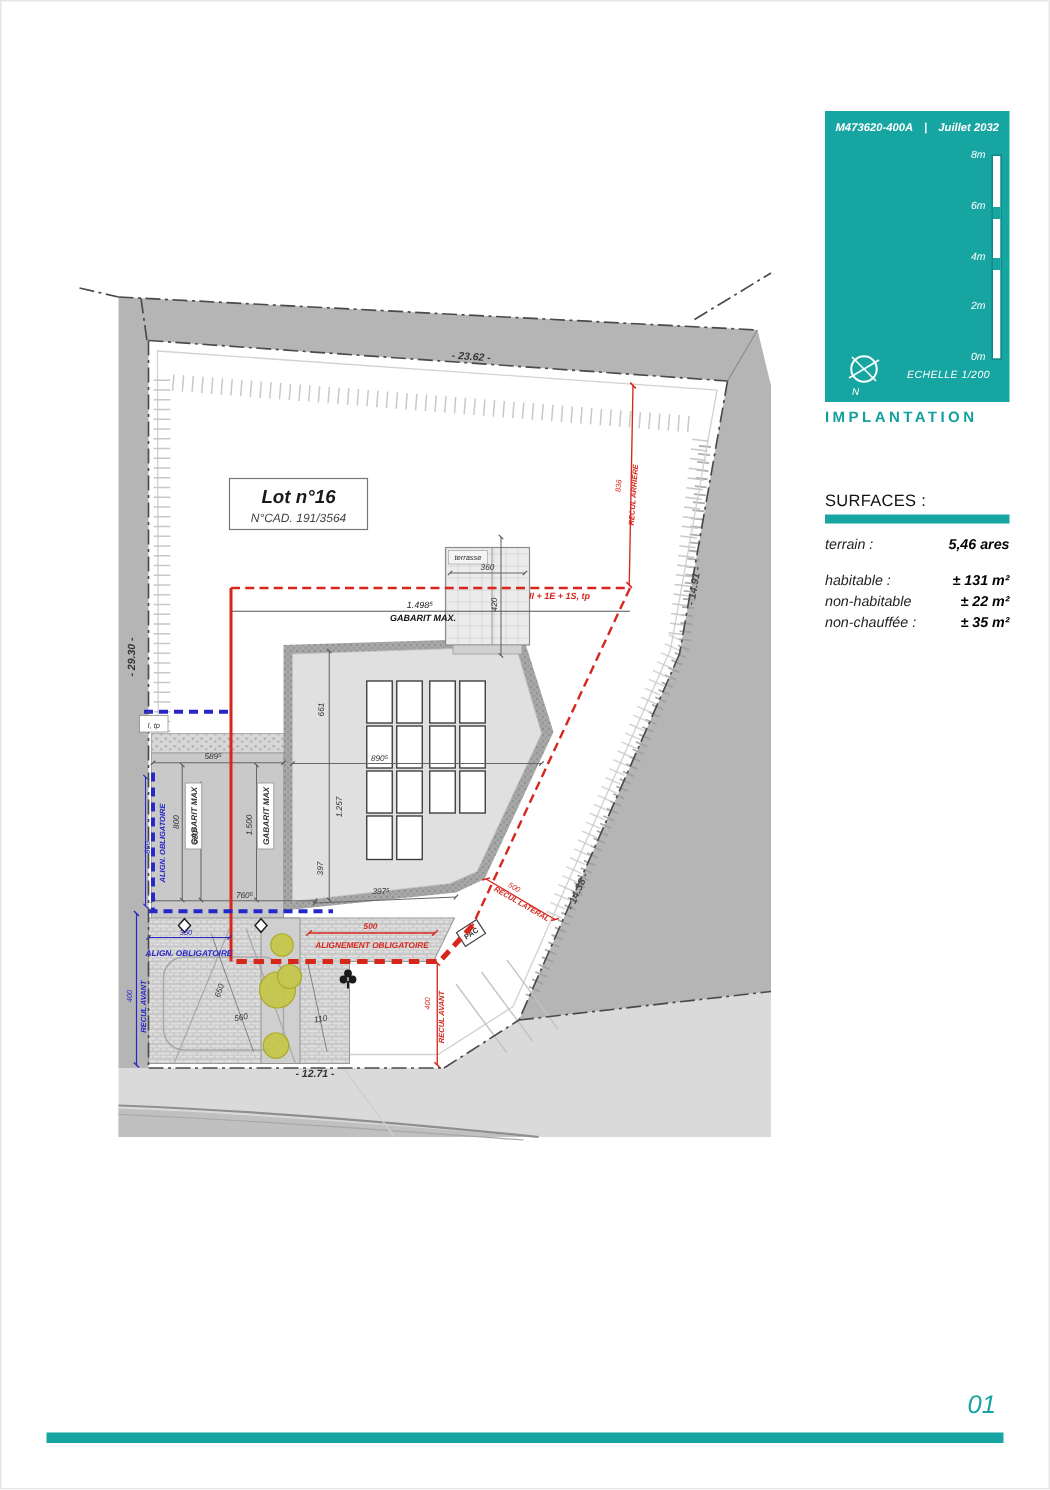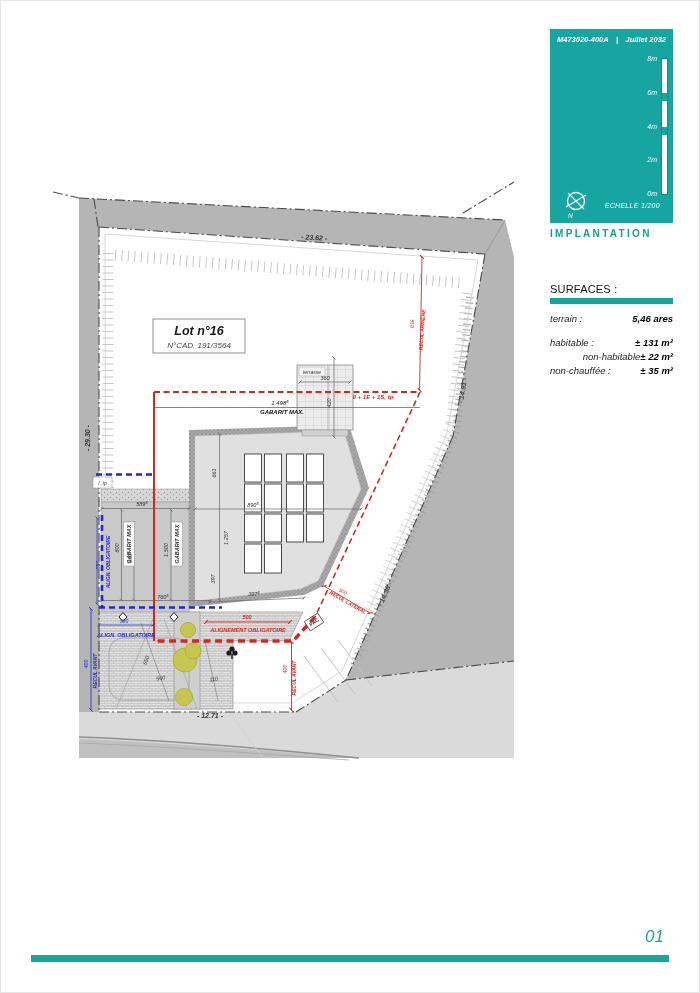--- a/index.html
+++ b/index.html
@@ -1,19 +1,19 @@
 <!DOCTYPE html>
 <html><head>
 <meta charset="utf-8">
 <style>
   html,body{margin:0;padding:0;background:#fff;}
   .sheet{position:relative;width:700px;height:993px;background:#fff;overflow:hidden;
          font-family:"Liberation Sans",sans-serif;border:1px solid #e6e6e6;box-sizing:border-box;}
   svg text{font-family:"Liberation Sans",sans-serif;}
-  .rc{position:absolute;left:549px;width:123px;}
+  .rc{position:absolute;left:549px;width:123px;margin-top:45px;}
   .teal-panel{top:28px;height:194px;background:#17a5a2;color:#fff;}
   .tp-head{position:absolute;top:6px;left:7px;right:7px;display:flex;justify-content:space-between;
            font-size:7.5px;font-style:italic;font-weight:bold;}
   .sb-bar{position:absolute;left:112px;top:30px;width:5px;height:135px;background:#fff;outline:1px solid #0e8a88;}
   .sb-seg{position:absolute;left:0;width:5px;background:#17a5a2;}
   .sb-tick{position:absolute;right:16px;width:30px;text-align:right;font-size:7px;font-style:italic;color:#fff;}
   .echelle{position:absolute;right:13px;top:173px;font-size:7px;font-style:italic;color:#fff;letter-spacing:.3px;}
   .impl-title{top:227px;color:#12a09d;font-weight:bold;font-size:10px;letter-spacing:2.3px;white-space:nowrap;}
   .surfaces{top:282px;height:100px;color:#111;}
   .surf-head{font-weight:normal;font-size:11px;letter-spacing:.2px;}
@@ -301,21 +301,21 @@
   <div class="surf-head">SURFACES :</div>
   <div class="surf-bar"></div>
   <div class="srow" style="top:30px;">
     <span>terrain :</span>
     <span class="v">5,46 ares</span>
   </div>
   <div class="srow" style="top:54px;">
     <span>habitable :</span>
     <span class="v">± 131 m²</span>
   </div>
-  <div class="srow" style="top:68px;text-align:center;">
+  <div class="srow" style="top:68px;">
     <span>non-habitable</span>
     <span class="v">± 22 m²</span>
   </div>
   <div class="srow" style="top:82px;">
     <span>non-chauffée :</span>
     <span class="v">± 35 m²</span>
   </div>
 </div>
 
 <div class="page-num">01</div>

